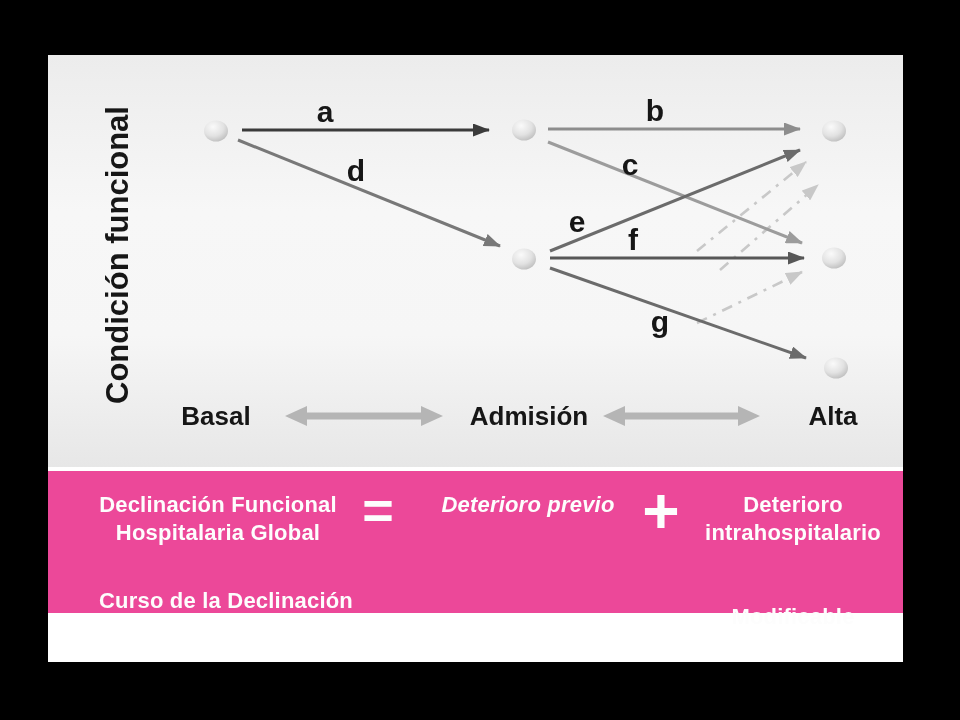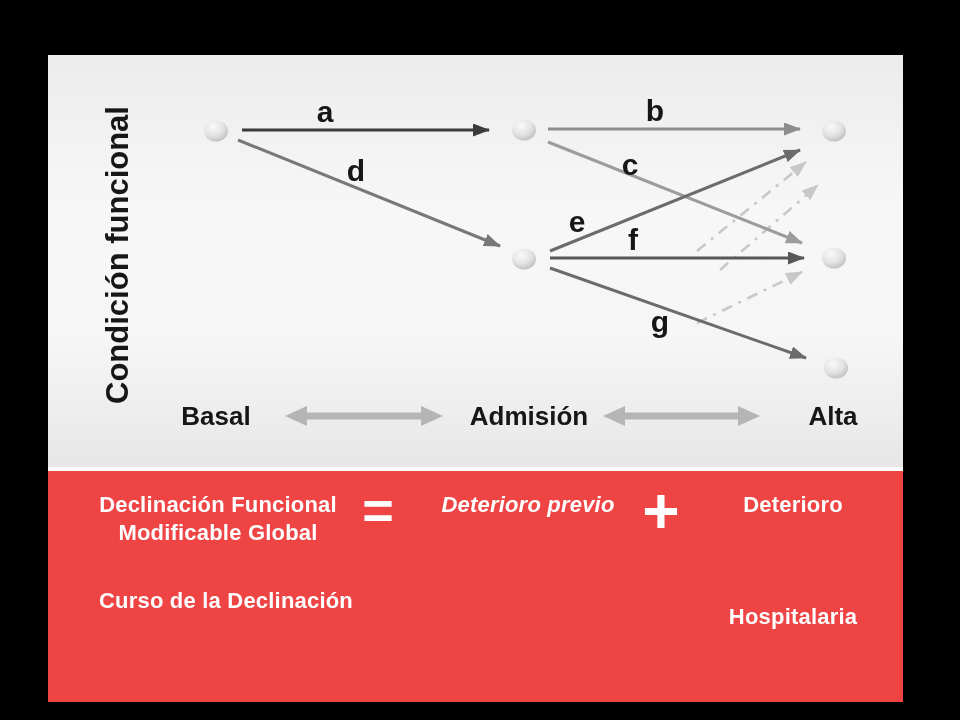--- a/index.html
+++ b/index.html
@@ -8,22 +8,22 @@
     background:#000000;
     font-family:"Liberation Sans", sans-serif;
   }
   .slide { position:absolute; left:48px; top:55px; width:855px; height:607px; background:#ffffff; }
   .diagram-panel {
     position:absolute; left:0; top:0; width:855px; height:412px;
     background:linear-gradient(180deg,#ececec 0%,#f7f7f7 38%,#f6f6f6 68%,#e7e7e7 100%);
   }
   .diagram-panel svg { position:absolute; left:0; top:0; }
   .equation-panel {
-    position:absolute; left:0; top:416px; width:855px; height:231px;
-    background:#ef4444; color:#fdfdfd; font-weight:bold;
+    position:absolute; left:0; top:416px; width:855px; height:142px;
+    background:#ec4899; color:#fdfdfd; font-weight:bold;
   }
   .eq-block { position:absolute; text-align:center; font-size:22px; line-height:28px; letter-spacing:0.2px; }
   .op { position:absolute; text-align:center; font-weight:bold; }
   .lhs1 { left:20px;  top:20px;  width:300px; }
   .op-equals { left:295px; top:12px; width:70px; font-size:54px; line-height:54px; }
   .mid1 { left:370px; top:20px;  width:220px;font-style:italic; }
   .op-plus { left:578px; top:8px; width:70px; font-size:64px; line-height:64px; }
   .rhs1 { left:630px; top:20px;  width:230px; }
   .lhs2 { left:28px;  top:116px; width:300px; }
   .mid2 { left:370px; top:132px; width:220px; }
@@ -100,30 +100,31 @@
         <text x="168" y="370" text-anchor="middle" fill="#161616" font-size="26" font-weight="bold">Basal</text>
         <text x="481" y="370" text-anchor="middle" fill="#161616" font-size="26" font-weight="bold">Admisión</text>
         <text x="785" y="370" text-anchor="middle" fill="#161616" font-size="26" font-weight="bold">Alta</text>
         <text x="69" y="200" text-anchor="middle" dominant-baseline="central" fill="#161616" font-size="31" font-weight="bold" transform="rotate(-90 69 200)">Condición funcional</text>
       </svg>
   </div>
 
   <div class="equation-panel">
     <div class="eq-block lhs1">
       <div>Declinación Funcional</div>
-      <div>Modificable Global</div>
+      <div>Hospitalaria Global</div>
     </div>
     <div class="op op-equals">=</div>
     <div class="eq-block mid1">
       <div>Deterioro previo</div>
     </div>
     <div class="op op-plus">+</div>
     <div class="eq-block rhs1">
       <div>Deterioro</div>
+      <div>intrahospitalario</div>
     </div>
 
     <div class="eq-block lhs2">
       <div>Curso de la Declinación</div>
     </div>
-    <div class="eq-block rhs2">Hospitalaria</div>
+    <div class="eq-block rhs2">Modificable</div>
   </div>
 
 </div>
 
 </body></html>

